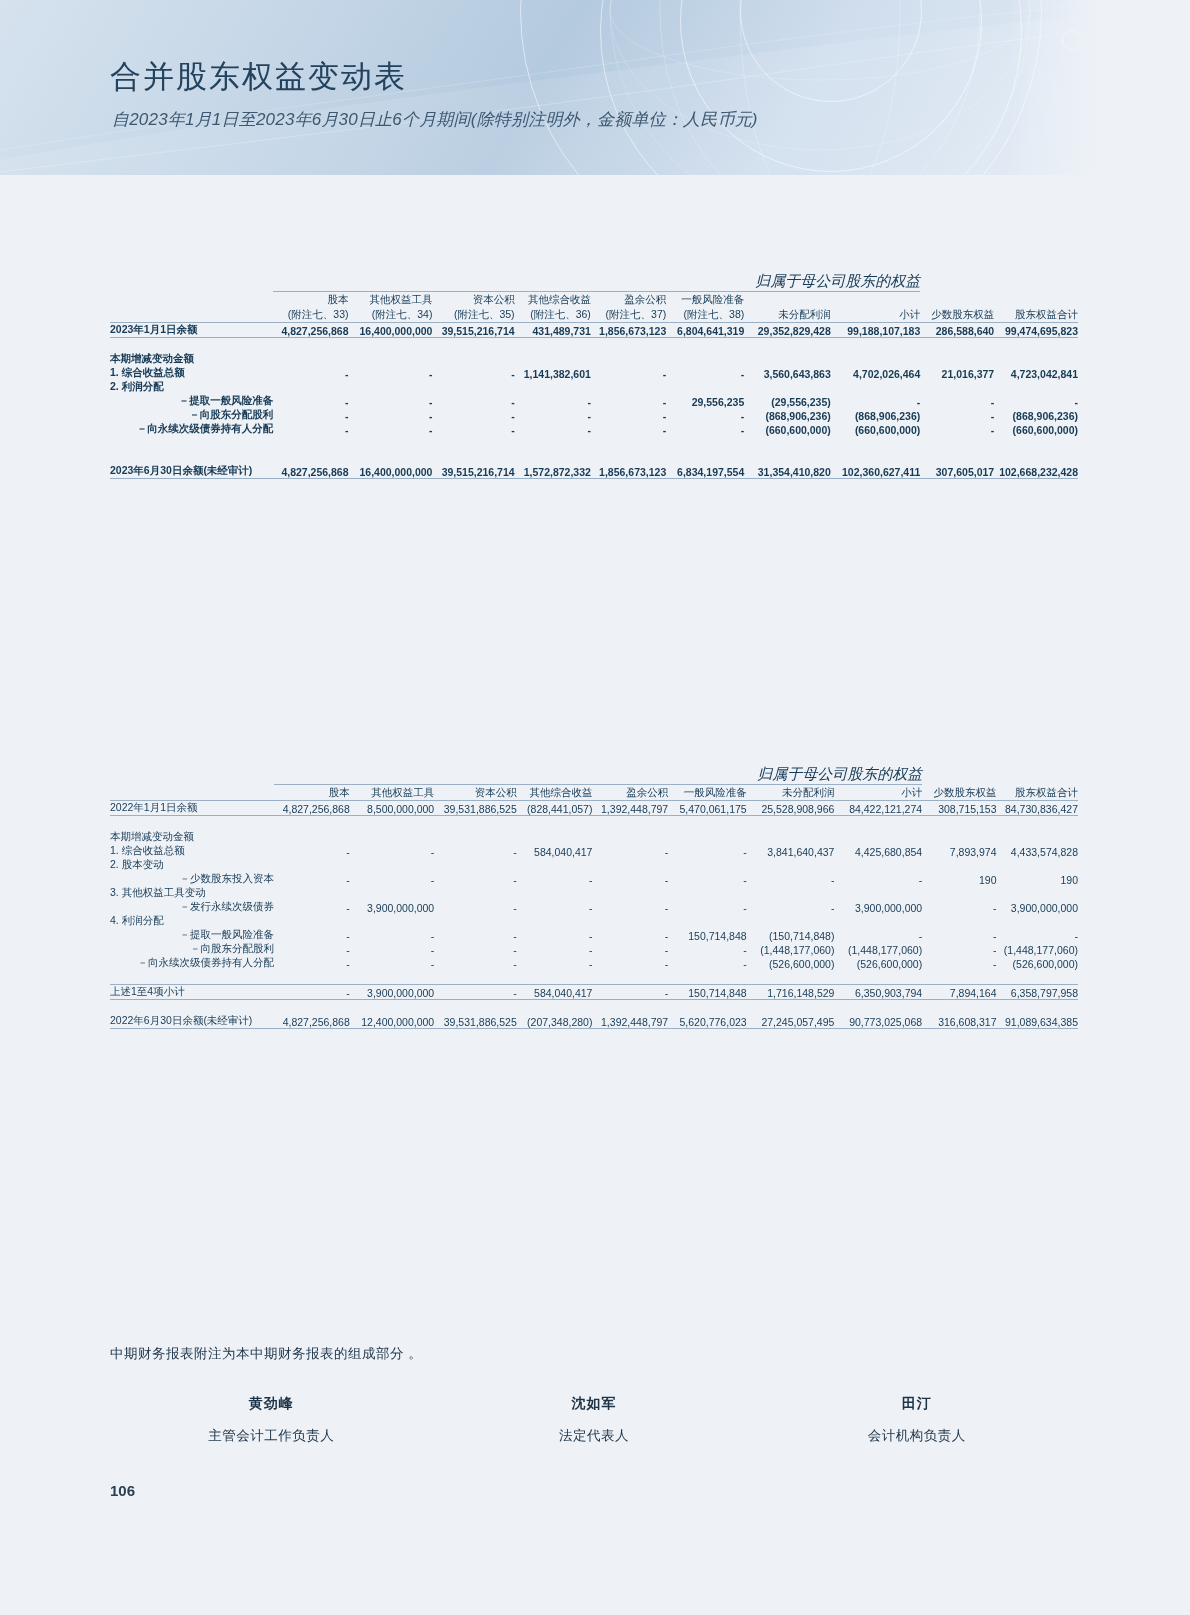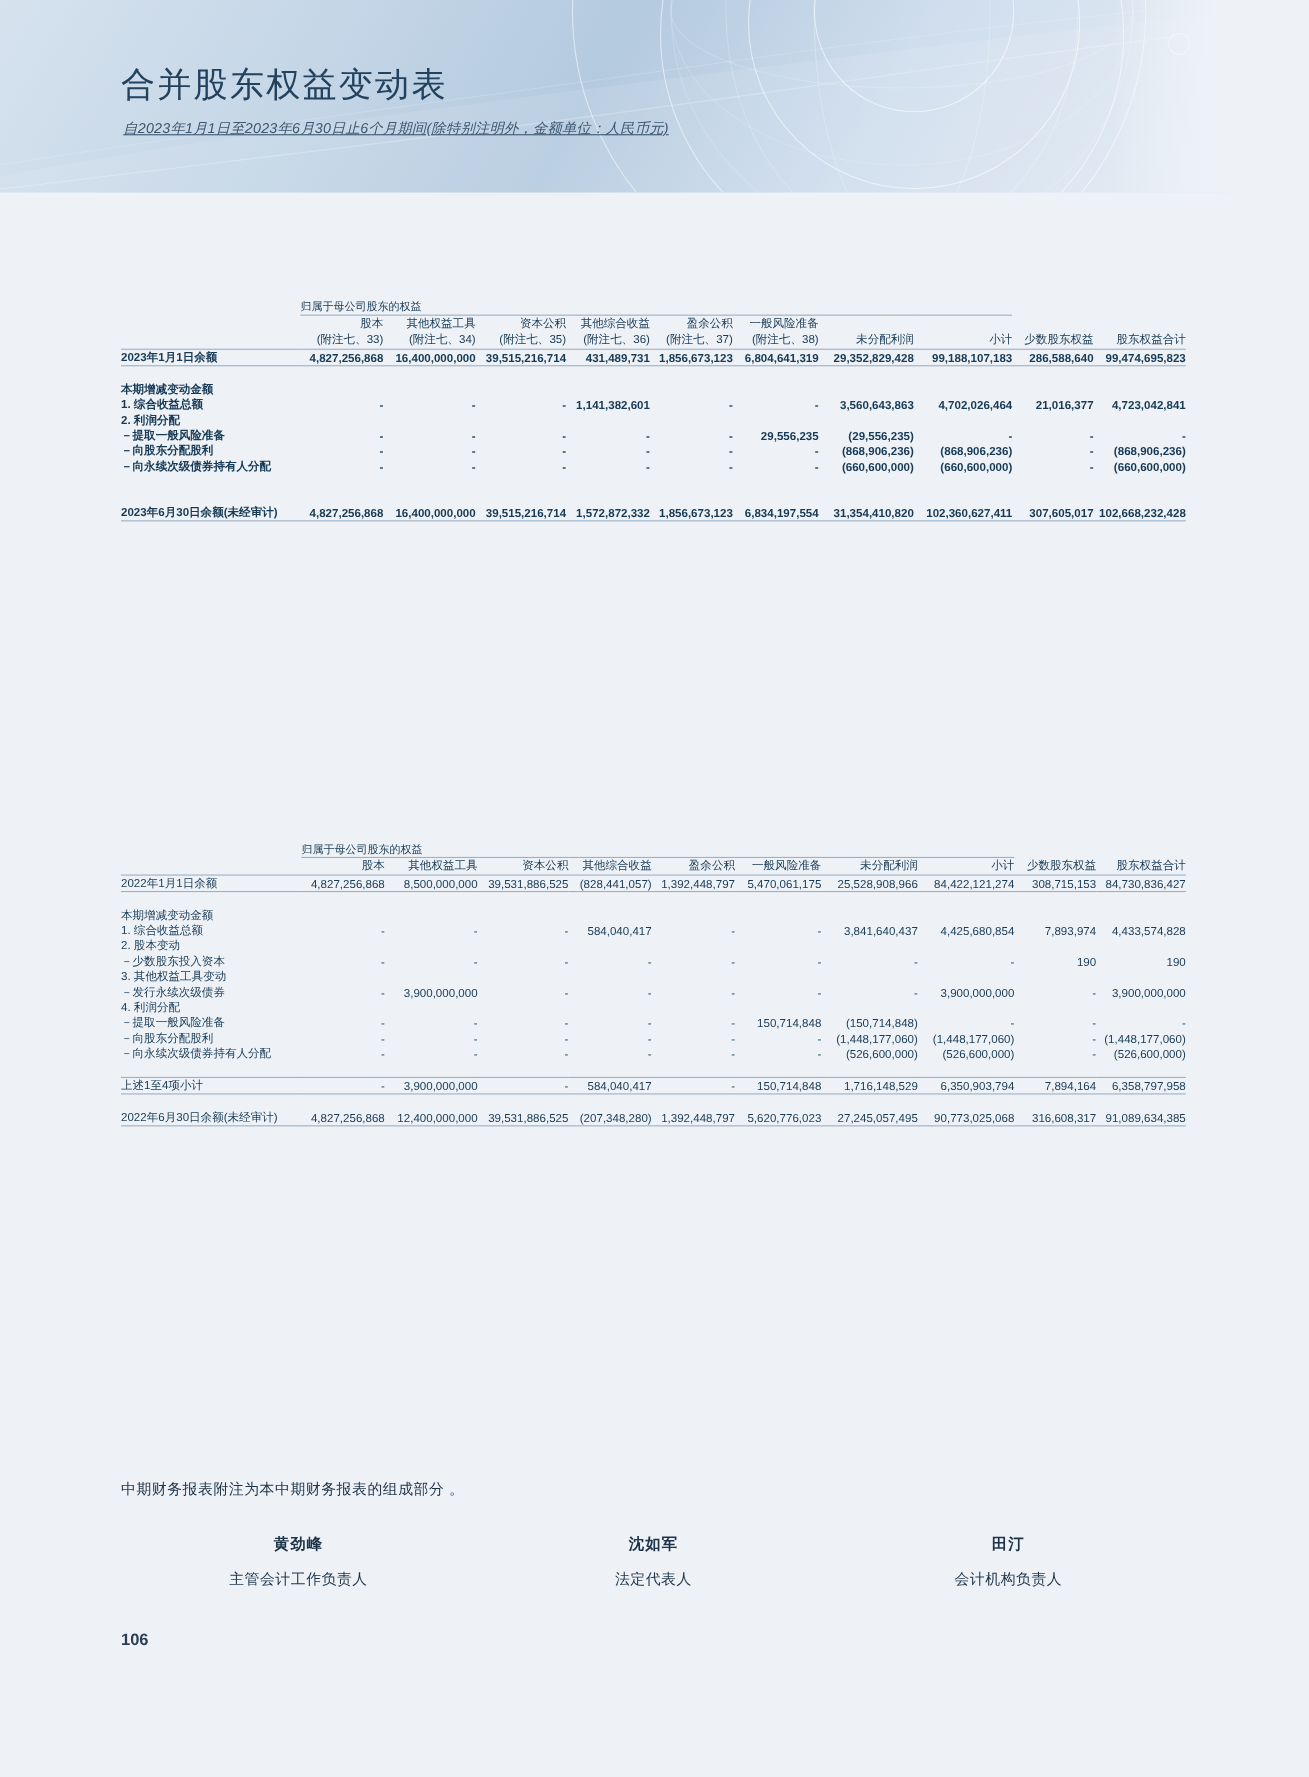--- a/index.html
+++ b/index.html
@@ -59,25 +59,24 @@
     top: 56px;
     font-size: 31px;
     letter-spacing: 2px;
     color: #23425e;
     font-weight: 400;
   }
   .subtitle {
     position: absolute;
     left: 112px;
     top: 108px;
-    font-size: 13px;
+    font-size: 17px;
     font-style: italic;
     color: #3c5770;
     letter-spacing: .2px;
-    text-decoration: underline;
   }
   .corner-dot {
     position: absolute;
     right: 38px;
     top: 30px;
     width: 18px; height: 18px;
     border-radius: 50%;
     border: 1px solid rgba(255,255,255,.8);
   }
   table.fin {
@@ -97,24 +96,25 @@
     width: 968px;
   }
   .tbl2 {
     position: absolute;
     left: 110px;
     top: 765px;
     width: 968px;
   }
 
   .grp-head {
-    text-align: left;
-    font-size: 10px;
+    text-align: right;
+    font-size: 15px;
     color: #173a55;
     padding-bottom: 4px;
+    font-style: italic;
   }
   .grp-rule { border-bottom: 1px solid #9bb0c4; }
   .colhead {
     text-align: right;
     font-size: 10.5px;
     line-height: 15px;
     padding: 6px 0 9px 0;
     color: #173a55;
   }
   .rule-top { border-top: 1px solid #9bb0c4; }
@@ -130,21 +130,21 @@
     text-align: right;
     padding: 0 0 0 12px;
   }
   .b { font-weight: bold; }
 
   .row-pad td { padding-top: 9px; padding-bottom: 9px; }
   .row-tight td { padding-top: 4px; padding-bottom: 4px; }
   .spacer td { height: 14px; }
 
   .indent1 { padding-left: 10px; }
-  .indent2 { padding-left: 22px; }
+  .indent2 { padding-left: 22px; text-align: right; }
 
   .note {
     position: absolute;
     left: 110px;
     top: 1345px;
     font-size: 13.5px;
     color: #1d3348;
     letter-spacing: .5px;
   }
   .signatures {

